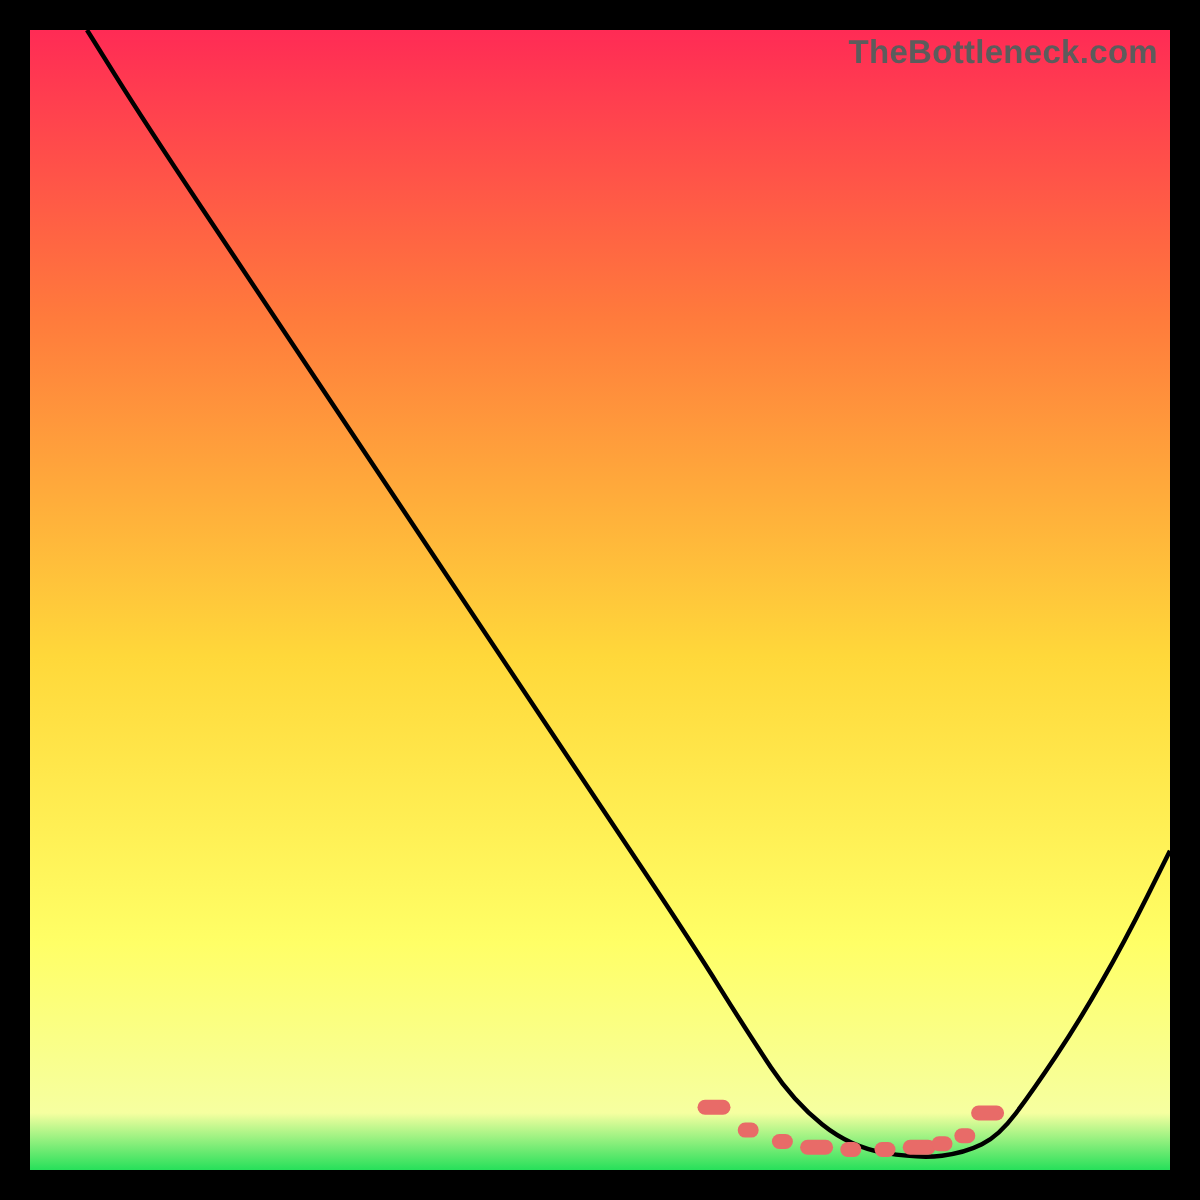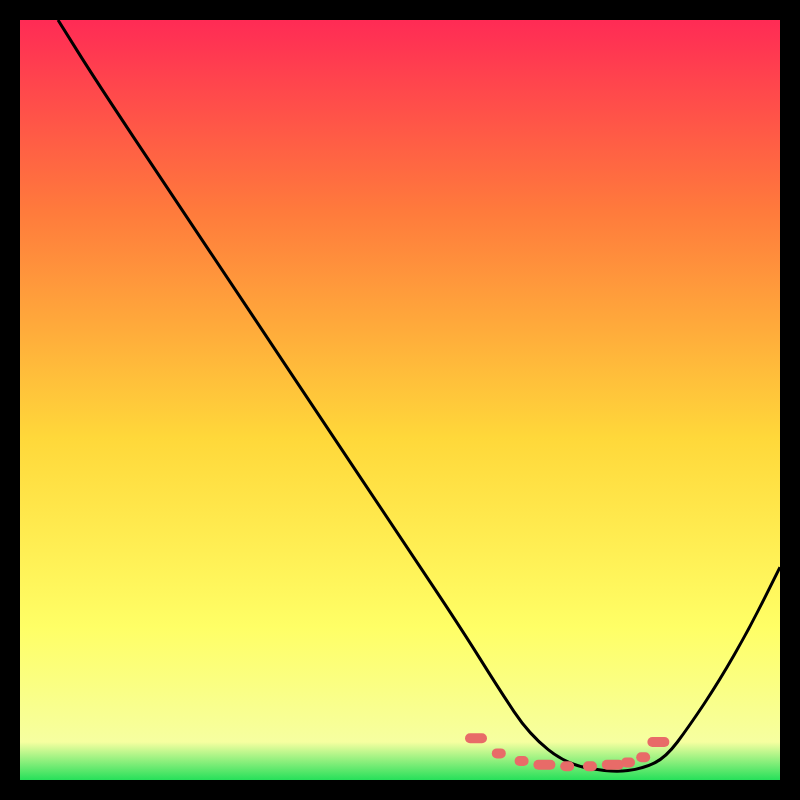--- a/index.html
+++ b/index.html
@@ -59,13 +59,14 @@
         <rect x="494.6" y="736.0" width="14" height="10" rx="5" ry="5" fill="#e86b68"></rect>
         <rect x="513.4" y="739.8" width="22" height="10" rx="5" ry="5" fill="#e86b68"></rect>
         <rect x="540.2" y="741.3" width="14" height="10" rx="5" ry="5" fill="#e86b68"></rect>
         <rect x="563.0" y="741.3" width="14" height="10" rx="5" ry="5" fill="#e86b68"></rect>
         <rect x="581.8" y="739.8" width="22" height="10" rx="5" ry="5" fill="#e86b68"></rect>
         <rect x="601.0" y="737.5" width="14" height="10" rx="5" ry="5" fill="#e86b68"></rect>
         <rect x="616.2" y="732.2" width="14" height="10" rx="5" ry="5" fill="#e86b68"></rect>
         <rect x="627.4" y="717.0" width="22" height="10" rx="5" ry="5" fill="#e86b68"></rect>
       </g>
   </svg>
+  <div class="watermark">TheBottleneck.com</div>
 </div>
 
 </body></html>

